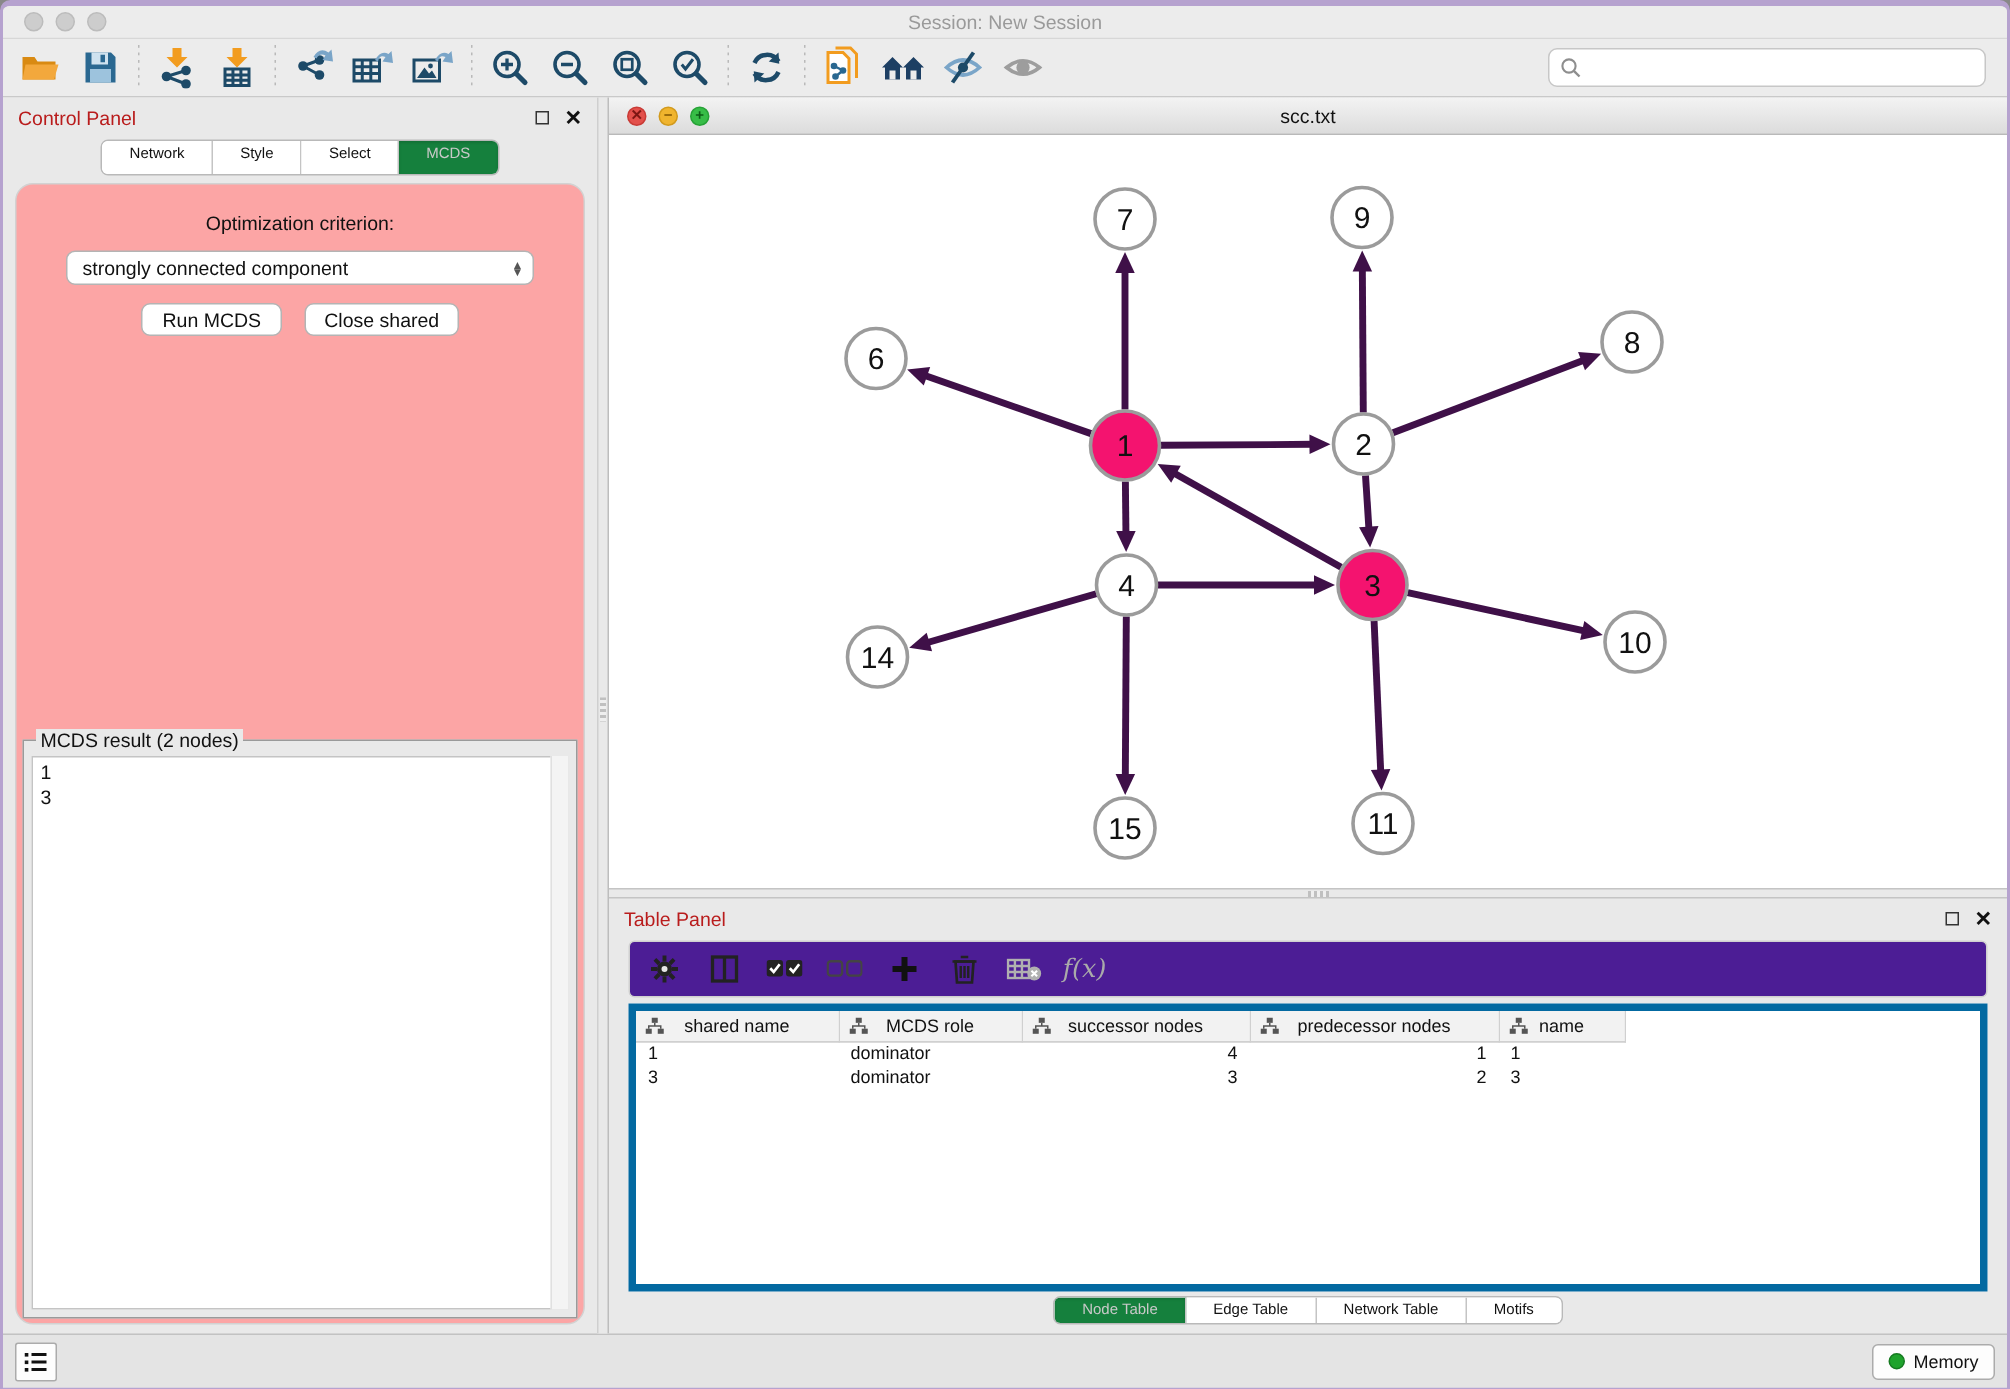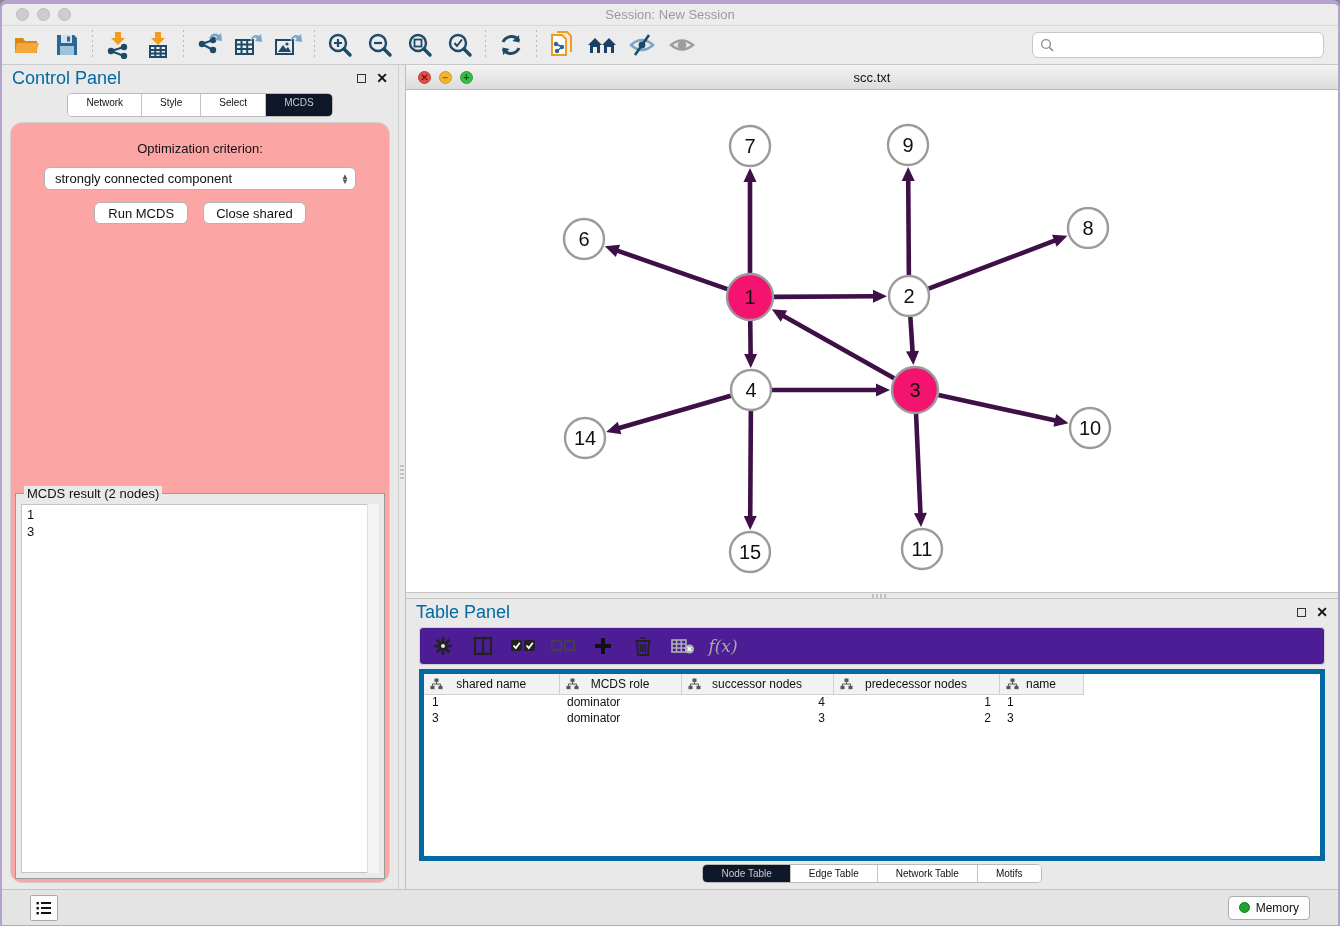--- a/index.html
+++ b/index.html
@@ -27,31 +27,31 @@
     border:1px solid #c7c7c7; border-radius:6px; display:flex; align-items:center; padding:0 7px; }
   .search-wrap input { border:none; outline:none; flex:1; font-size:13px; margin-left:5px;
     font-family:"Liberation Sans",sans-serif; background:transparent; }
 
   
   .main { flex:1; display:flex; min-height:0; }
 
   
   .control-panel { width:396px; flex:0 0 396px; background:#e9e9e9; display:flex; flex-direction:column; min-height:0; }
   .panel-titlerow { height:26px; display:flex; align-items:center; padding:0 10px; flex:0 0 26px; }
-  .panel-title { font-size:18px; color:#0369a1; }
+  .panel-title { font-size:13px; color:#b91c1c; }
   .panel-ctl { margin-left:auto; display:flex; gap:10px; align-items:center; }
   .float-ico { width:9px; height:9px; border:1.5px solid #333; display:inline-block; }
   .close-ico { font-size:14px; font-weight:bold; color:#111; line-height:9px; cursor:pointer; }
 
   .tabstrip { display:flex; justify-content:center; flex:0 0 24px; margin-top:2px; }
   .tabgroup { display:flex; border:1px solid #b9b9b9; border-radius:5px; overflow:hidden; background:#fff; }
   .tab { padding:3px 18px; font-size:10px; font-weight:400; color:#111; background:#fff;
     border-right:1px solid #c4c4c4; cursor:pointer; }
   .tab:last-child { border-right:none; }
-  .tab.active { color:#c9c9c9; background:#0f172a; box-shadow:inset 0 1px 2px rgba(0,0,0,.15); }
+  .tab.active { color:#c9c9c9; background:#15803d; box-shadow:inset 0 1px 2px rgba(0,0,0,.15); }
 
   .cp-box { flex:1; margin:5px 8px 6px 8px; border:1px solid #d2d2d2; border-radius:12px;
     background:#fca5a5; position:relative; min-height:0; }
   .opt-label { text-align:center; font-size:13px; color:#111; margin-top:18px; }
   .cp-select { margin:11px auto 0 auto; width:312px; height:23px; background:#fff; border:1px solid #b4b4b4;
     border-radius:6px; display:flex; align-items:center; padding:0 6px 0 10px; font-size:13px; color:#111; cursor:pointer; }
   .cp-select .chev { margin-left:auto; display:flex; flex-direction:column; align-items:center; line-height:5px;
     font-size:8px; color:#555; }
   .btn-row { display:flex; justify-content:center; gap:15px; margin-top:12px; }
   .cp-btn { min-width:94px; height:22px; background:#fff; border:1px solid #b4b4b4; border-radius:6px;
@@ -109,21 +109,21 @@
   table.datatable th .th-ico { position:absolute; left:6px; top:4px; }
   table.datatable td { height:16px; padding:0 8px; overflow:hidden; white-space:nowrap; }
   td.al-r { text-align:right; padding-right:18px; }
   td.al-l { text-align:left; }
 
   .bottom-tabs { height:26px; flex:0 0 26px; display:flex; justify-content:center; align-items:flex-start;
     background:#e9e9e9; padding-top:1px; }
 
   
   .statusbar { height:36px; flex:0 0 36px; background:#e4e4e4; border-top:1px solid #c2c2c2;
-    display:flex; align-items:center; padding:0 28px; }
+    display:flex; align-items:center; padding:0 8px; }
   .list-btn { width:28px; height:26px; background:#fdfdfd; border:1px solid #ababab; border-radius:2px;
     display:flex; align-items:center; justify-content:center; cursor:pointer; }
   .memory-btn { margin-left:auto; height:24px; background:#fdfdfd; border:1px solid #ababab; border-radius:4px;
     display:flex; align-items:center; gap:6px; padding:0 10px; font-size:12px; color:#111; cursor:pointer; }
   .mem-dot { width:11px; height:11px; border-radius:50%; background:#1fa32c; border:1px solid #157a20; }
 </style>
 </head>
 <body>
 
 <div class="window">

